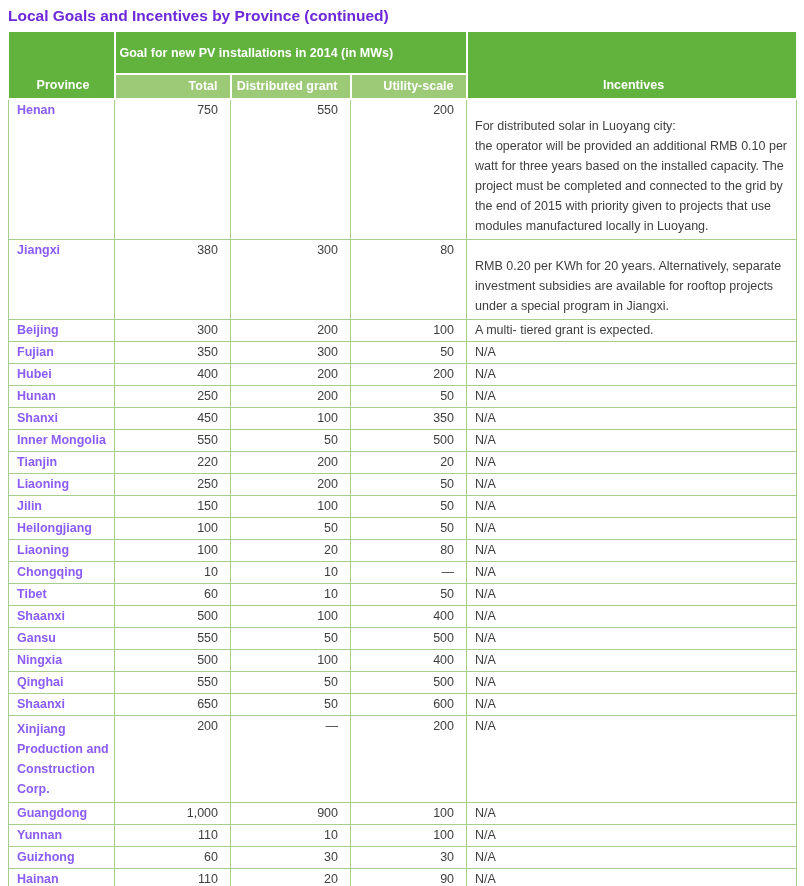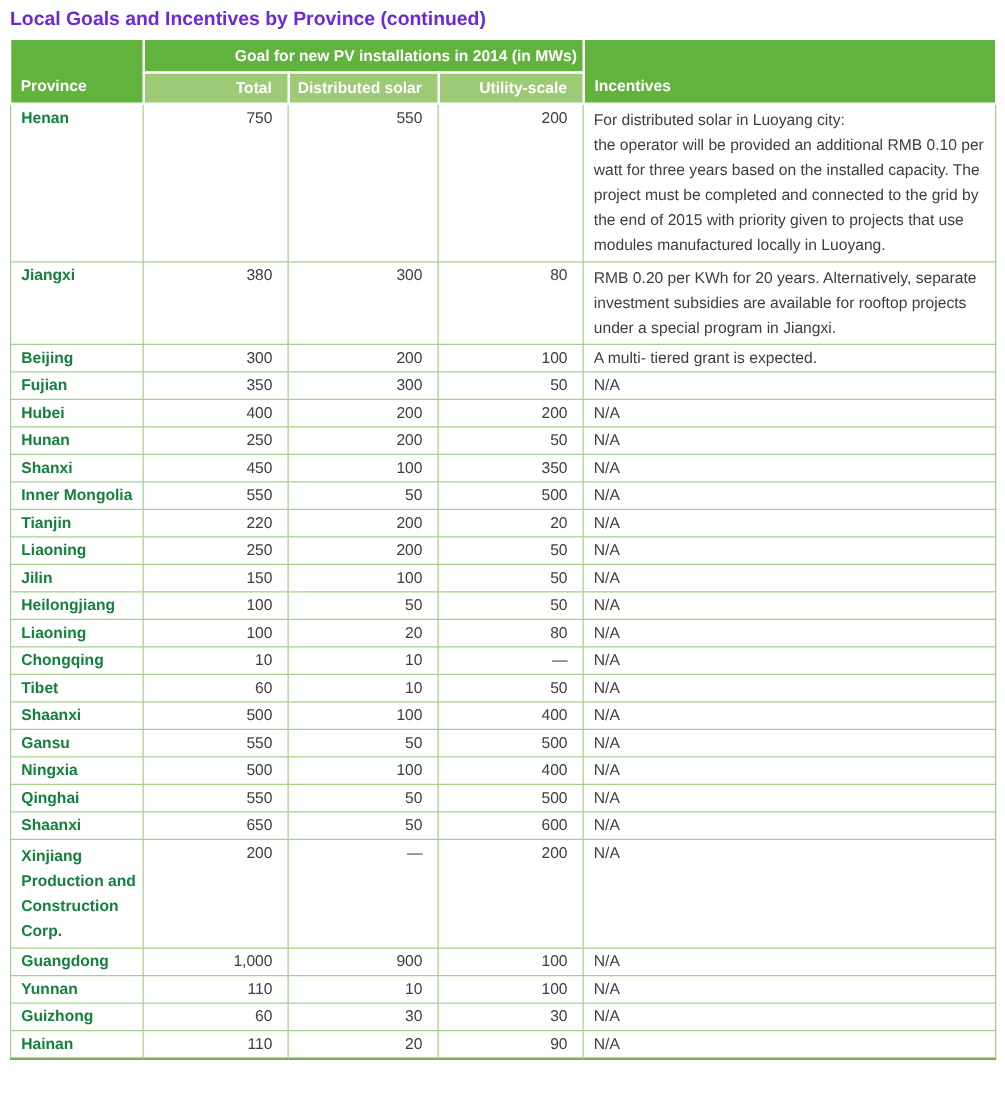--- a/index.html
+++ b/index.html
@@ -37,27 +37,27 @@
   thead th {
     background: #62b33e;
     color: #ffffff;
     font-size: 12.5px;
     font-weight: bold;
     border-right: 2px solid #ffffff;
     border-bottom: 2px solid #ffffff;
     box-sizing: border-box;
   }
   th.group-header {
-    text-align: right;
+    text-align: left;
     padding: 5px 4px 5px 4px;
-    height: 26px;
+    height: 42px;
   }
   th.rowspan-header {
     vertical-align: bottom;
-    text-align: left;
+    text-align: center;
     padding: 16px 4px 6px 8px;
   }
   th.sub-header {
     background: #9dca77;
     text-align: right;
     padding: 4px 12px 5px 4px;
     height: 24px;
     margin-top: 18px;
   }
   tbody td {
@@ -65,31 +65,31 @@
     font-size: 12.5px;
     color: #3e3e3e;
     vertical-align: top;
     padding: 3px 12px 3px 8px;
     line-height: 15px;
     box-sizing: border-box;
     overflow: hidden;
   }
   td.prov {
     font-weight: bold;
-    color: #15803d;
+    color: #8b5cf6;
     padding: 3px 4px 3px 8px;
   }
   tr.tall-name td.prov { line-height: 20px; }
   td.num { text-align: right; }
   tr.left-nums td.num { text-align: right; padding-left: 8px; }
   td.inc { padding: 3px 6px 3px 8px; }
   td.inc.long {
     line-height: 20px;
     white-space: pre-line;
-    padding-top: 2px;
+    padding-top: 16px;
   }
   tbody tr:last-child td { border-bottom: 2px solid #74b24e; }
 </style>
 </head>
 <body>
 
 <div class="page">
   <h1 class="title">Local Goals and Incentives by Province (continued)</h1>
 
   <table class="goals">
@@ -101,21 +101,21 @@
       <col class="c-incentives">
     </colgroup>
     <thead>
       <tr>
         <th class="rowspan-header" rowspan="2">Province</th>
         <th class="group-header" colspan="3">Goal for new PV installations in 2014 (in MWs)</th>
         <th class="rowspan-header" rowspan="2">Incentives</th>
       </tr>
       <tr>
         <th class="sub-header">Total</th>
-        <th class="sub-header">Distributed solar</th>
+        <th class="sub-header">Distributed grant</th>
         <th class="sub-header">Utility-scale</th>
       </tr>
     </thead>
     <tbody>
         <tr>
           <td class="prov">Henan</td>
           <td class="num">750</td>
           <td class="num">550</td>
           <td class="num">200</td>
           <td class="inc long">For distributed solar in Luoyang city:

